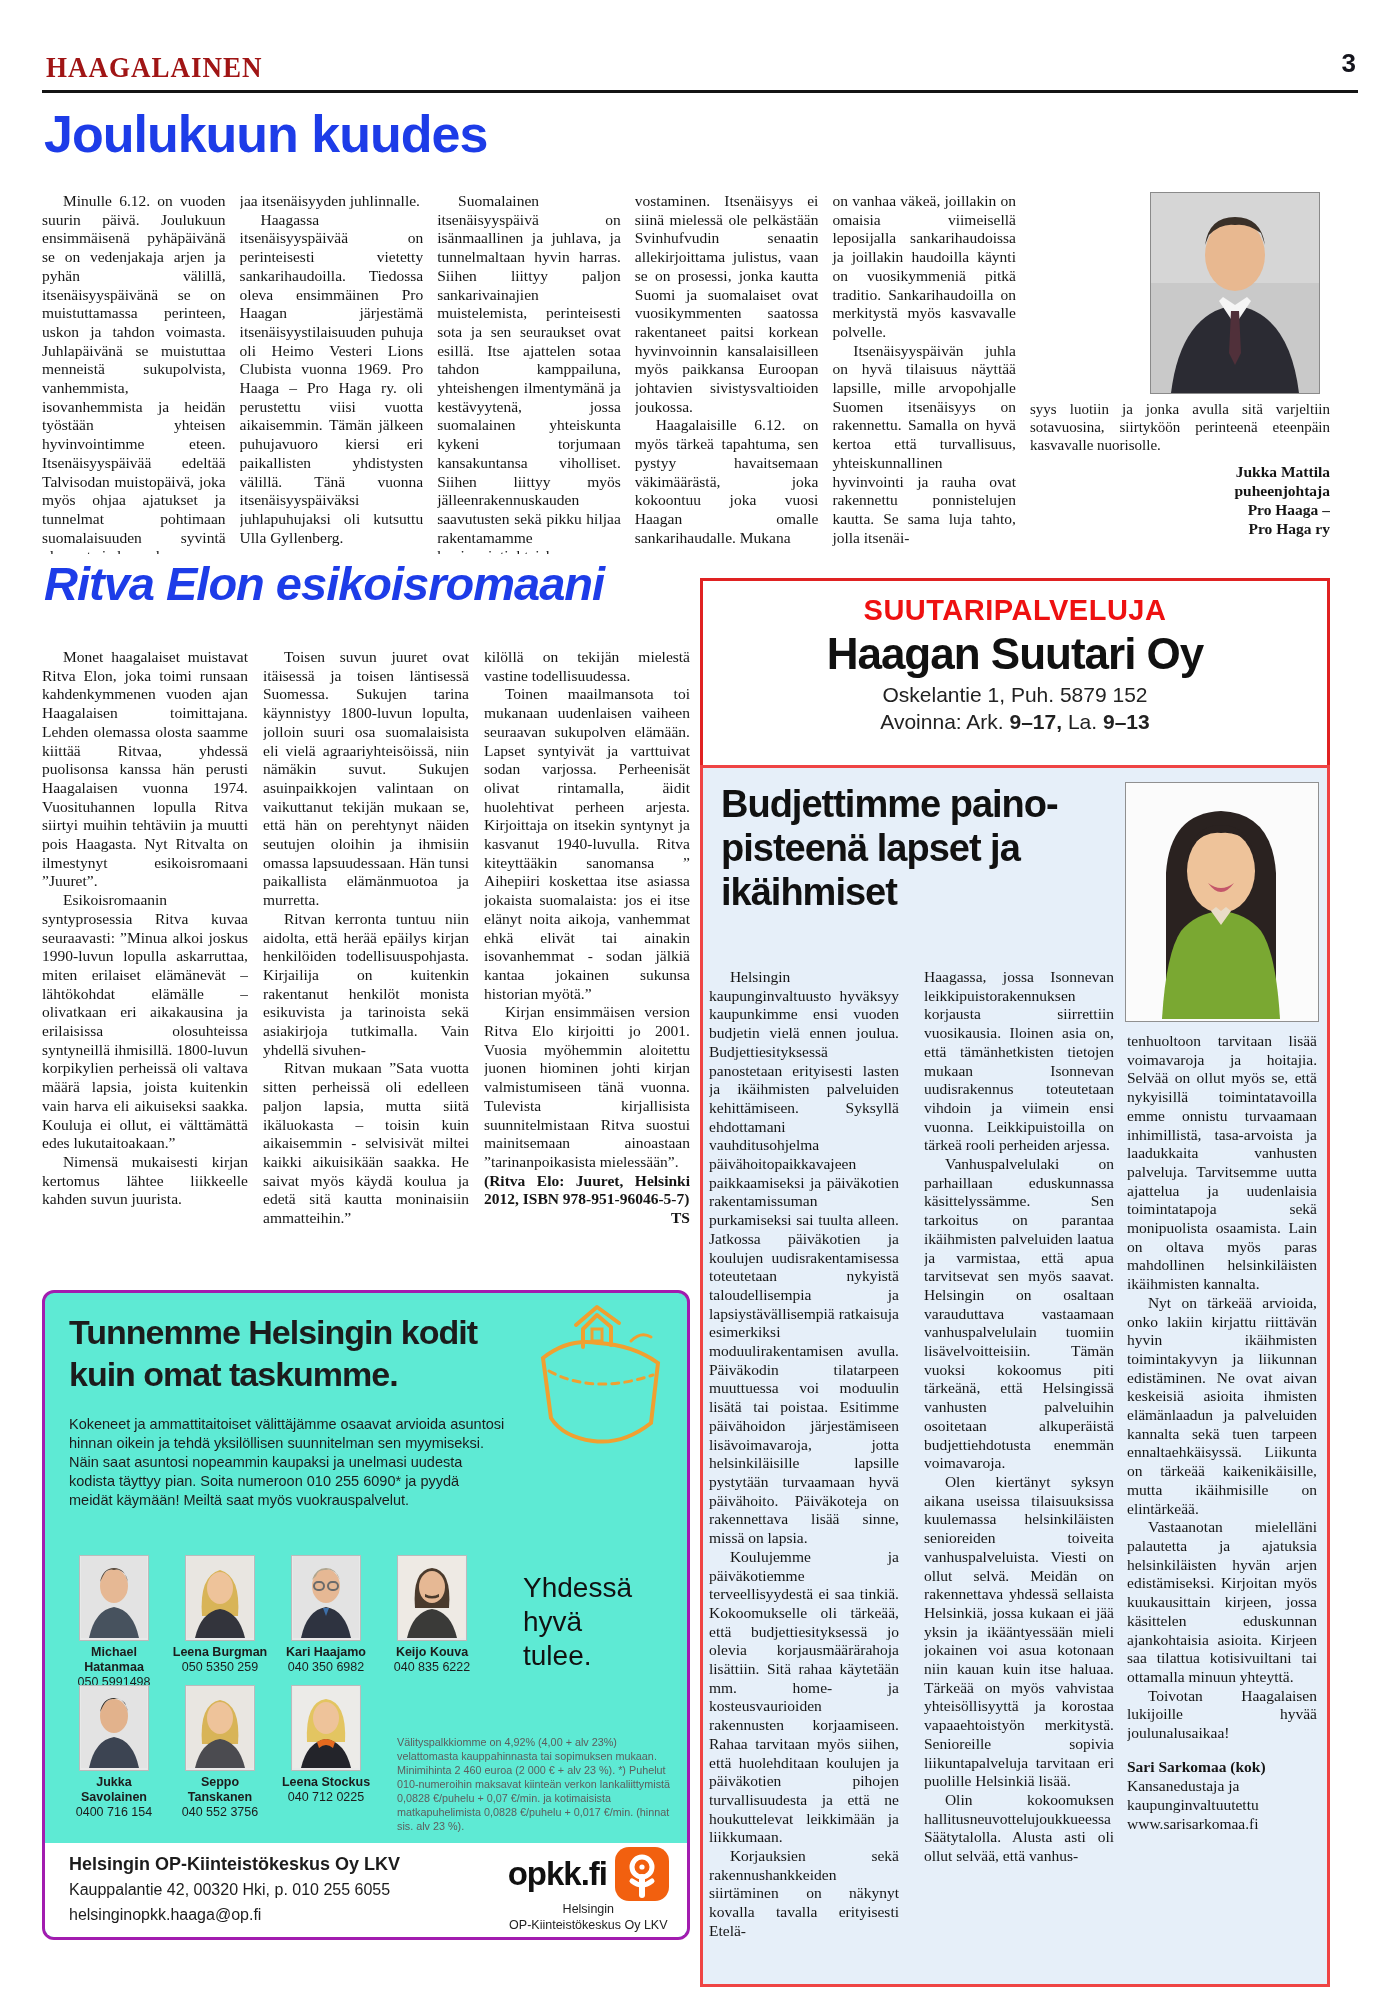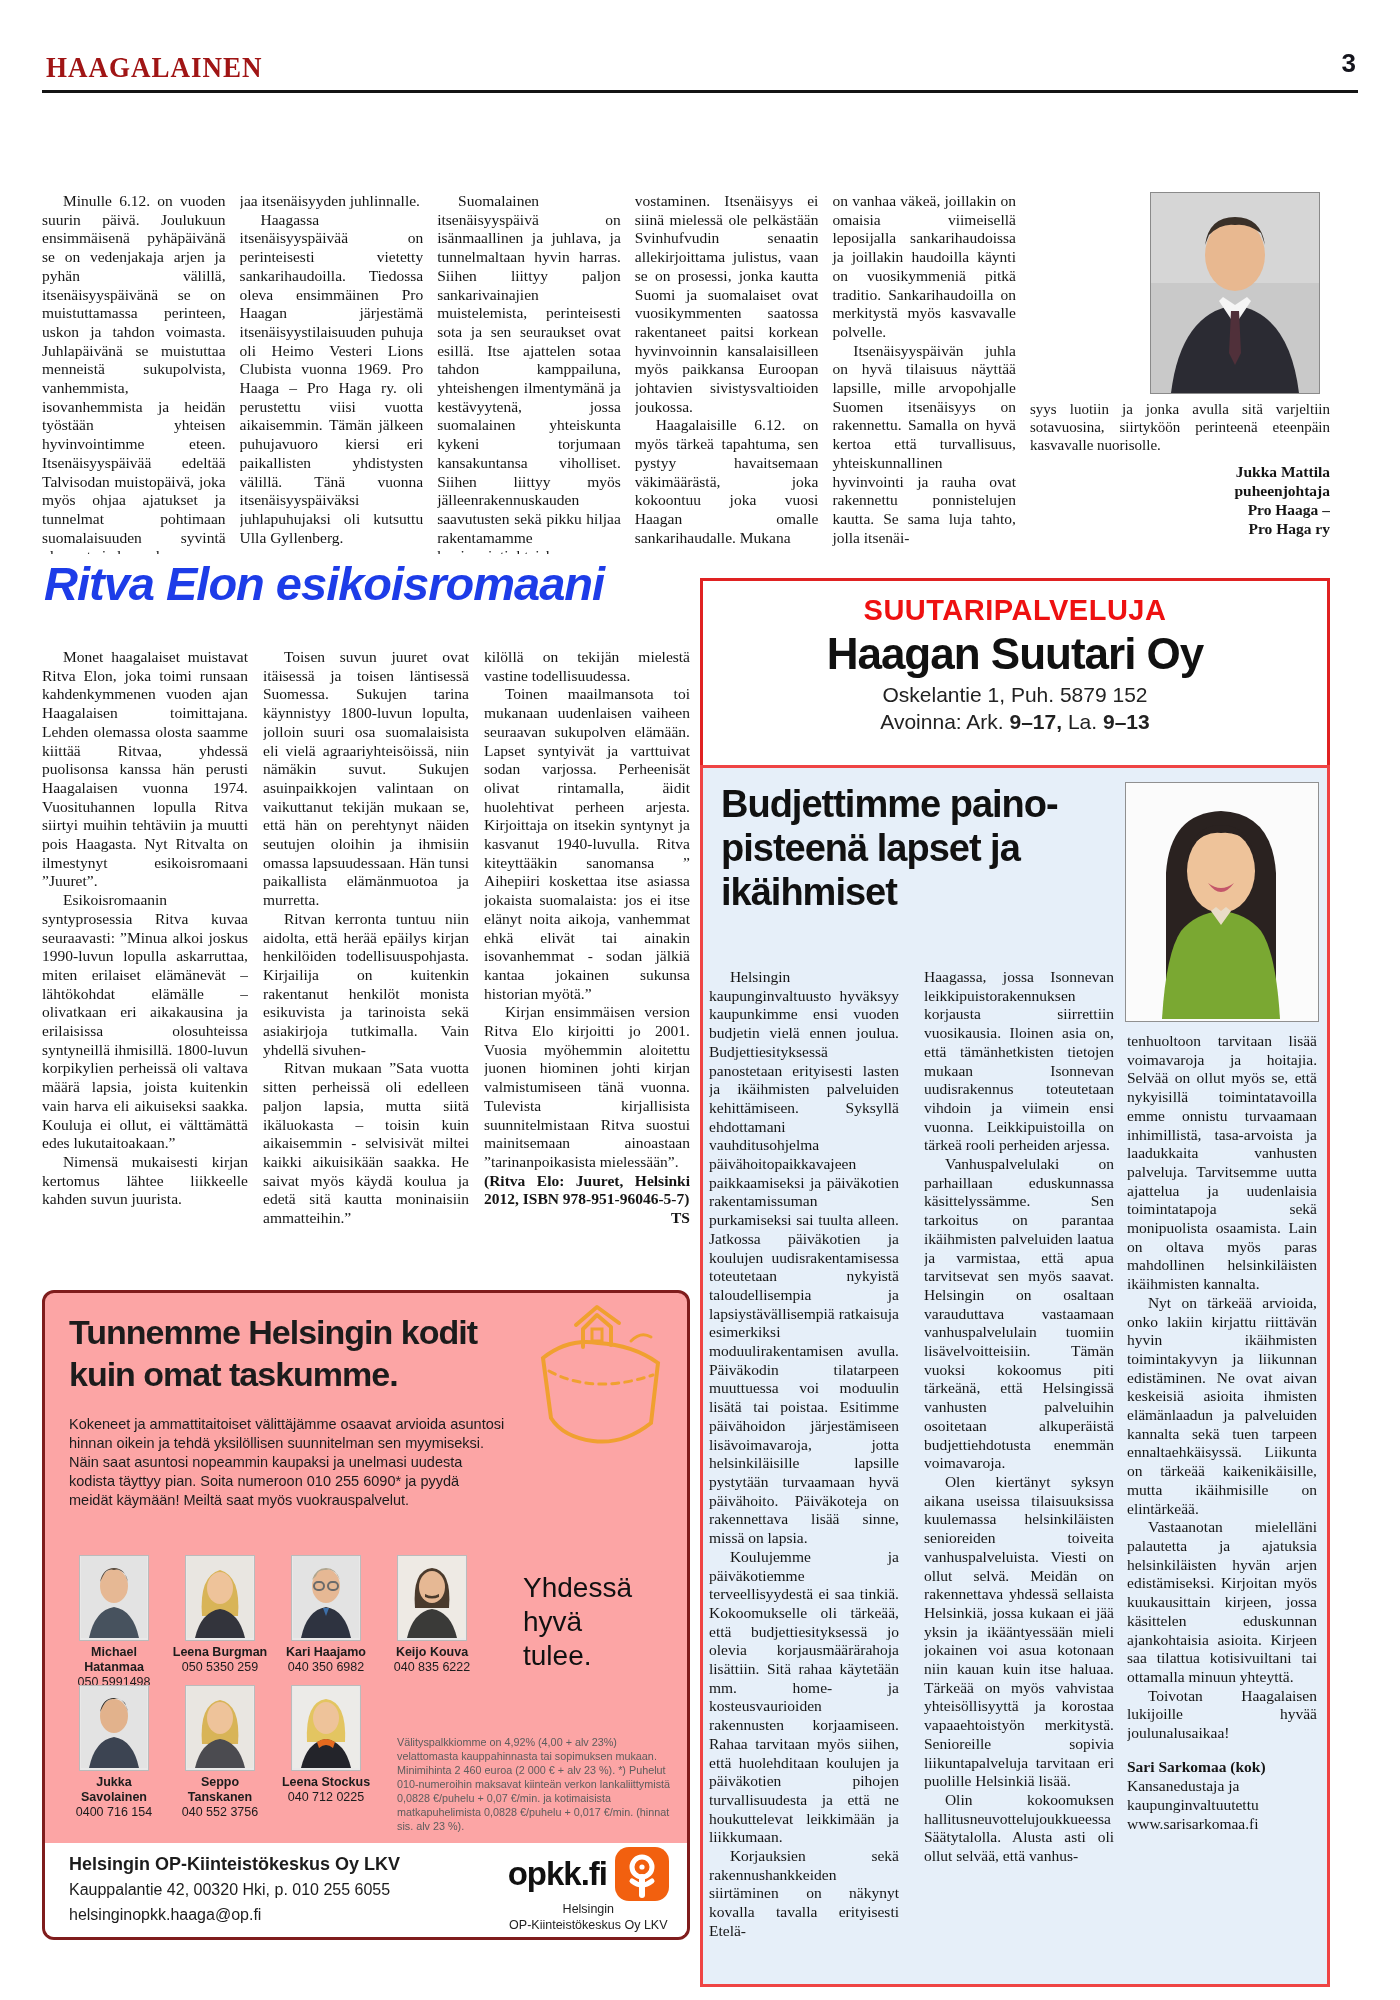--- a/index.html
+++ b/index.html
@@ -48,21 +48,21 @@
     color:#111;letter-spacing:-1px;white-space:pre-line;}
   .budget-photo{position:absolute;left:422px;top:14px;width:192px;height:238px;background:#fbfbfb;border:1px solid #909090;}
   .budget-col{position:absolute;width:190px;overflow:hidden;}
   .b-col1{left:6px;top:200px;height:990px;}
   .b-col2{left:221px;top:200px;height:990px;}
   .b-col3{left:424px;top:264px;height:926px;}
   .signature{margin-top:14px;font-size:15.5px;line-height:19px;}
   .signature .sig-name{font-weight:bold;}
   
   .op-ad{position:absolute;left:42px;top:1290px;width:648px;height:650px;box-sizing:border-box;
-    border:3px solid #7f1d1d;border-radius:12px;background:#fca5a5;overflow:hidden;
+    border:3px solid #a21caf;border-radius:12px;background:#5eead4;overflow:hidden;
     font-family:"Liberation Sans",sans-serif;color:#1c1c1c;}
   .op-headline{position:absolute;left:24px;top:18px;font-size:34px;line-height:42px;font-weight:bold;
     letter-spacing:-1px;white-space:pre-line;}
   .pocket{position:absolute;left:468px;top:10px;width:168px;height:148px;}
   .op-body{position:absolute;left:24px;top:122px;width:436px;font-size:14.5px;line-height:19px;}
   .team-row{position:absolute;display:flex;gap:4px;}
   .row1{left:18px;top:262px;}
   .row2{left:18px;top:392px;}
   .team-cell{width:102px;text-align:center;}
   .team-photo{width:68px;height:84px;margin:0 auto;border:1px solid #bbb;background:#e9e9e9;}
@@ -83,20 +83,21 @@
 </style>
 </head>
 <body>
 
 <div class="page">
 
   <div class="masthead-logo">HAAGALAINEN</div>
   <div class="page-number">3</div>
   <div class="masthead-rule"></div>
 
+  <div class="headline a1-headline">Joulukuun kuudes</div>
   <div class="cols a1-body">
     <div class="col">
         <p class="para">Minulle 6.12. on vuoden suurin päivä. Joulukuun ensimmäisenä pyhäpäivänä se on vedenjakaja arjen ja pyhän välillä, itsenäisyyspäivänä se on muistuttamassa perinteen, uskon ja tahdon voimasta. Juhlapäivänä se muistuttaa menneistä sukupolvista, vanhemmista, isovanhemmista ja heidän työstään yhteisen hyvinvointimme eteen. Itsenäisyyspäivää edeltää Talvisodan muistopäivä, joka myös ohjaa ajatukset ja tunnelmat pohtimaan suomalaisuuden syvintä olemusta ja luo poh-</p>
       </div>
     <div class="col cont">
         <p class="para">jaa itsenäisyyden juhlinnalle.</p>
         <p class="para">Haagassa itsenäisyyspäivää on perinteisesti vietetty sankarihaudoilla. Tiedossa oleva ensimmäinen Pro Haagan järjestämä itsenäisyystilaisuuden puhuja oli Heimo Vesteri Lions Clubista vuonna 1969. Pro Haaga – Pro Haga ry. oli perustettu viisi vuotta aikaisemmin. Tämän jälkeen puhujavuoro kiersi eri paikallisten yhdistysten välillä. Tänä vuonna itsenäisyyspäiväksi juhlapuhujaksi oli kutsuttu Ulla Gyllenberg.</p>
       </div>
     <div class="col">
         <p class="para">Suomalainen itsenäisyyspäivä on isänmaallinen ja juhlava, ja tunnelmaltaan hyvin harras. Siihen liittyy paljon sankarivainajien muistelemista, perinteisesti sota ja sen seuraukset ovat esillä. Itse ajattelen sotaa tahdon kamppailuna, yhteishengen ilmentymänä ja kestävyytenä, jossa suomalainen yhteiskunta kykeni torjumaan kansakuntansa viholliset. Siihen liittyy myös jälleenrakennuskauden saavutusten sekä pikku hiljaa rakentamamme hyvinvointiyhteiskunnan ar-</p>

